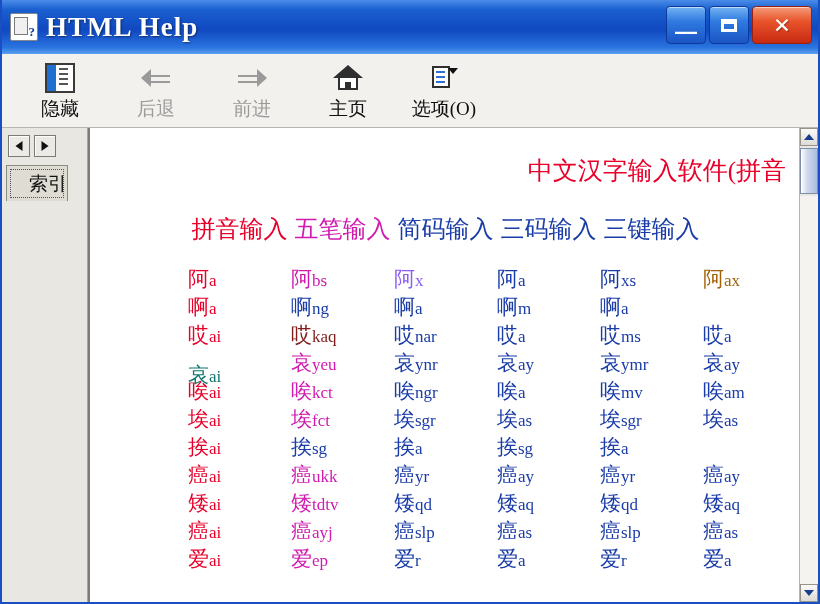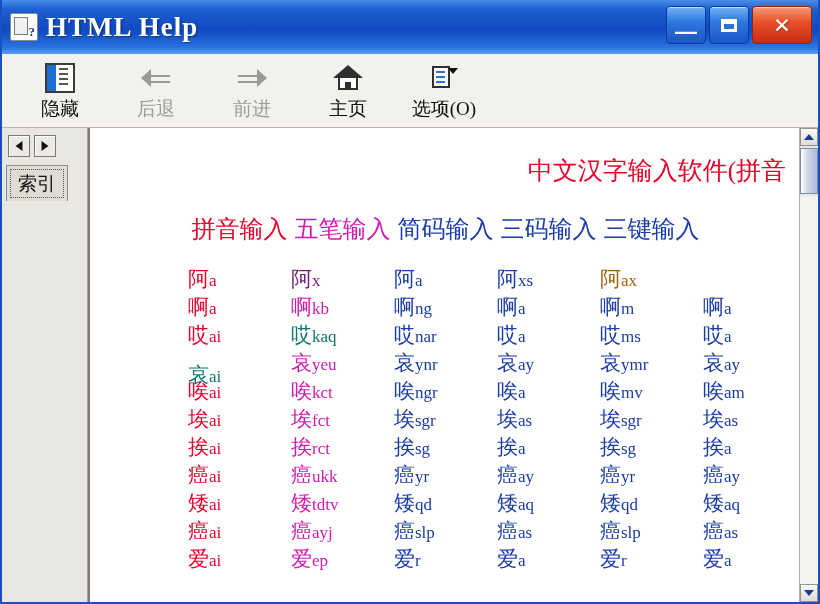--- a/index.html
+++ b/index.html
@@ -310,21 +310,21 @@
 
   .side-tab {
     margin: 4px 0 0 4px;
     width: 62px;
     height: 36px;
     background: #dfdcd4;
     border: 1px solid #8e8b85;
     border-bottom: none;
     display: flex;
     align-items: center;
-    justify-content: center;
+    justify-content: flex-end;
     box-sizing: border-box;
     position: relative;
   }
   .side-tab .tablabel {
     font-family: "Liberation Serif", serif;
     font-size: 19px;
     color: #111;
     writing-mode: horizontal-tb;
     letter-spacing: 0px;
     white-space: nowrap;
@@ -556,36 +556,36 @@
           <div class="col-headers">
               <div class="ch" style="color: rgb(232, 0, 42);">拼音输入</div>
               <div class="ch" style="color: rgb(208, 26, 176);">五笔输入</div>
               <div class="ch" style="color: rgb(26, 60, 168);">简码输入</div>
               <div class="ch" style="color: rgb(26, 60, 168);">三码输入</div>
               <div class="ch" style="color: rgb(26, 60, 168);">三键输入</div>
             </div>
           <div class="rows">
               <div class="row">
                 <div class="cell" style="color: rgb(232, 0, 42);"><span class="han">阿</span><span class="code">a</span></div>
-                <div class="cell" style="color: #701a75;"><span class="han">阿</span><span class="code">x</span></div>
+                <div class="cell" style="color: rgb(208, 26, 176);"><span class="han">阿</span><span class="code">bs</span></div>
+                <div class="cell" style="color: #8b5cf6;"><span class="han">阿</span><span class="code">x</span></div>
                 <div class="cell" style="color: rgb(26, 60, 168);"><span class="han">阿</span><span class="code">a</span></div>
                 <div class="cell" style="color: rgb(26, 60, 168);"><span class="han">阿</span><span class="code">xs</span></div>
                 <div class="cell" style="color: #a16207;"><span class="han">阿</span><span class="code">ax</span></div>
               </div>
               <div class="row">
                 <div class="cell" style="color: rgb(232, 0, 42);"><span class="han">啊</span><span class="code">a</span></div>
-                <div class="cell" style="color: rgb(208, 26, 176);"><span class="han">啊</span><span class="code">kb</span></div>
                 <div class="cell" style="color: rgb(26, 60, 168);"><span class="han">啊</span><span class="code">ng</span></div>
                 <div class="cell" style="color: rgb(26, 60, 168);"><span class="han">啊</span><span class="code">a</span></div>
                 <div class="cell" style="color: rgb(26, 60, 168);"><span class="han">啊</span><span class="code">m</span></div>
                 <div class="cell" style="color: rgb(26, 60, 168);"><span class="han">啊</span><span class="code">a</span></div>
               </div>
               <div class="row">
                 <div class="cell" style="color: rgb(232, 0, 42);"><span class="han">哎</span><span class="code">ai</span></div>
-                <div class="cell" style="color: #0f766e;"><span class="han">哎</span><span class="code">kaq</span></div>
+                <div class="cell" style="color: #7f1d1d;"><span class="han">哎</span><span class="code">kaq</span></div>
                 <div class="cell" style="color: rgb(26, 60, 168);"><span class="han">哎</span><span class="code">nar</span></div>
                 <div class="cell" style="color: rgb(26, 60, 168);"><span class="han">哎</span><span class="code">a</span></div>
                 <div class="cell" style="color: rgb(26, 60, 168);"><span class="han">哎</span><span class="code">ms</span></div>
                 <div class="cell" style="color: rgb(26, 60, 168);"><span class="han">哎</span><span class="code">a</span></div>
               </div>
               <div class="row">
                 <div class="cell" style="color: #0f766e; margin-top: 12px;"><span class="han">哀</span><span class="code">ai</span></div>
                 <div class="cell" style="color: rgb(208, 26, 176);"><span class="han">哀</span><span class="code">yeu</span></div>
                 <div class="cell" style="color: rgb(26, 60, 168);"><span class="han">哀</span><span class="code">ynr</span></div>
                 <div class="cell" style="color: rgb(26, 60, 168);"><span class="han">哀</span><span class="code">ay</span></div>
@@ -603,21 +603,20 @@
               <div class="row">
                 <div class="cell" style="color: rgb(232, 0, 42);"><span class="han">埃</span><span class="code">ai</span></div>
                 <div class="cell" style="color: rgb(208, 26, 176);"><span class="han">埃</span><span class="code">fct</span></div>
                 <div class="cell" style="color: rgb(26, 60, 168);"><span class="han">埃</span><span class="code">sgr</span></div>
                 <div class="cell" style="color: rgb(26, 60, 168);"><span class="han">埃</span><span class="code">as</span></div>
                 <div class="cell" style="color: rgb(26, 60, 168);"><span class="han">埃</span><span class="code">sgr</span></div>
                 <div class="cell" style="color: rgb(26, 60, 168);"><span class="han">埃</span><span class="code">as</span></div>
               </div>
               <div class="row">
                 <div class="cell" style="color: rgb(232, 0, 42);"><span class="han">挨</span><span class="code">ai</span></div>
-                <div class="cell" style="color: rgb(208, 26, 176);"><span class="han">挨</span><span class="code">rct</span></div>
                 <div class="cell" style="color: rgb(26, 60, 168);"><span class="han">挨</span><span class="code">sg</span></div>
                 <div class="cell" style="color: rgb(26, 60, 168);"><span class="han">挨</span><span class="code">a</span></div>
                 <div class="cell" style="color: rgb(26, 60, 168);"><span class="han">挨</span><span class="code">sg</span></div>
                 <div class="cell" style="color: rgb(26, 60, 168);"><span class="han">挨</span><span class="code">a</span></div>
               </div>
               <div class="row">
                 <div class="cell" style="color: rgb(232, 0, 42);"><span class="han">癌</span><span class="code">ai</span></div>
                 <div class="cell" style="color: rgb(208, 26, 176);"><span class="han">癌</span><span class="code">ukk</span></div>
                 <div class="cell" style="color: rgb(26, 60, 168);"><span class="han">癌</span><span class="code">yr</span></div>
                 <div class="cell" style="color: rgb(26, 60, 168);"><span class="han">癌</span><span class="code">ay</span></div>

